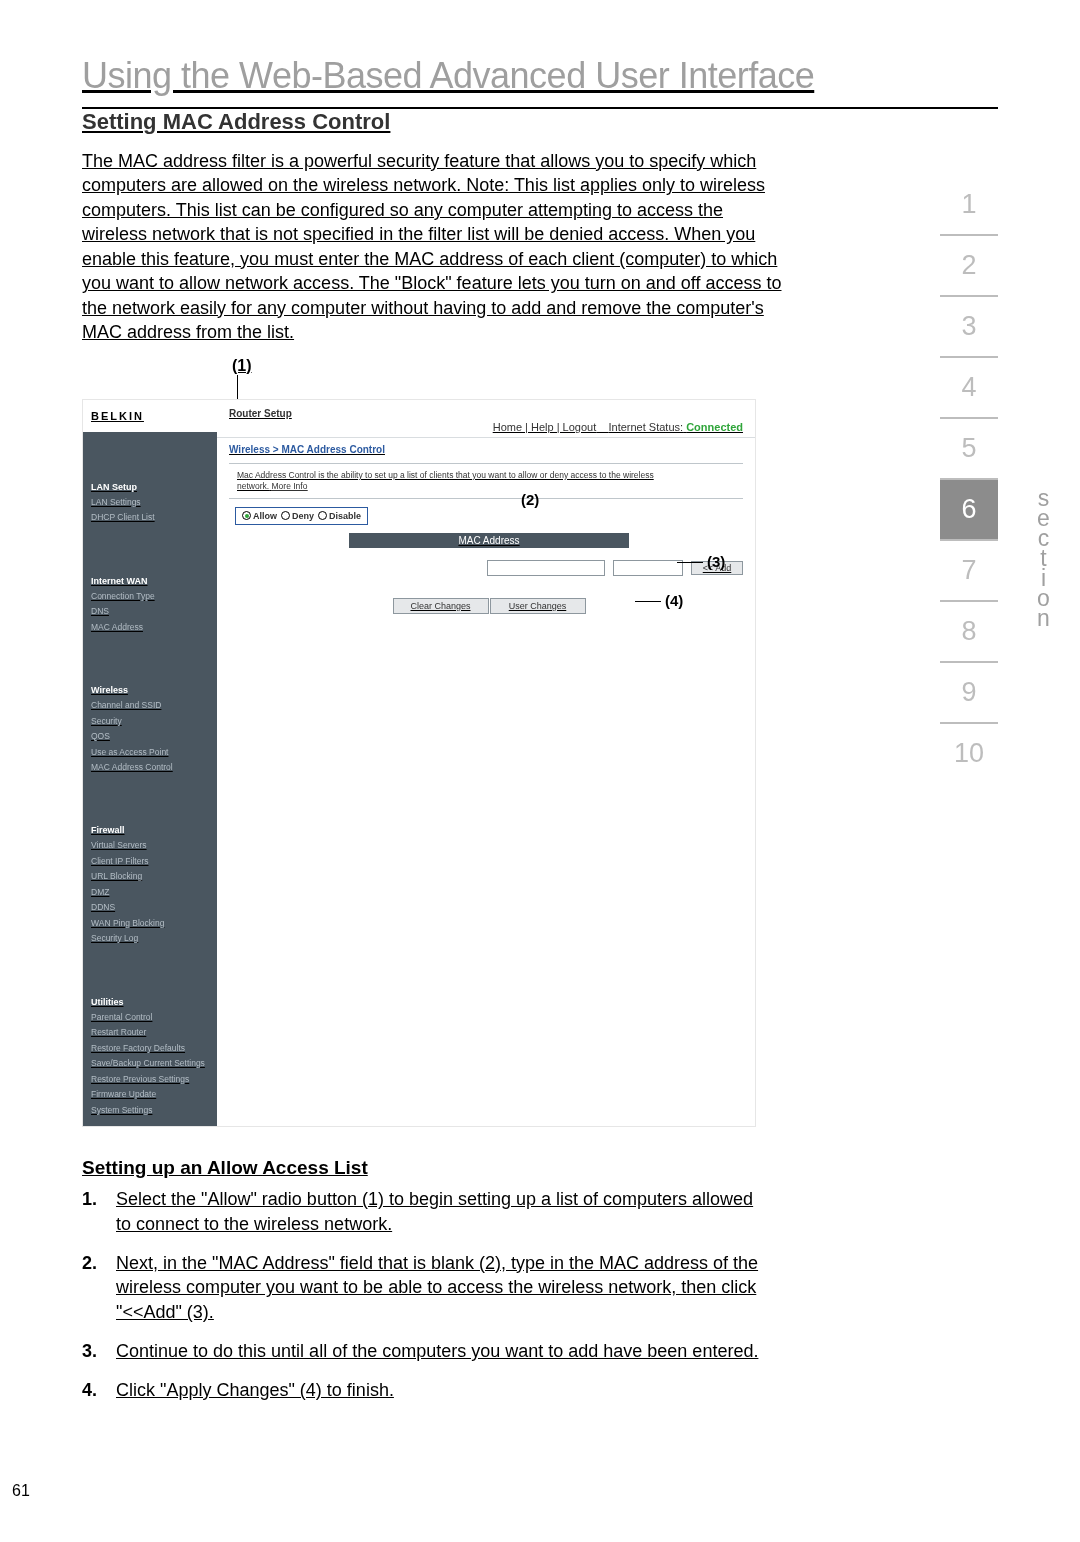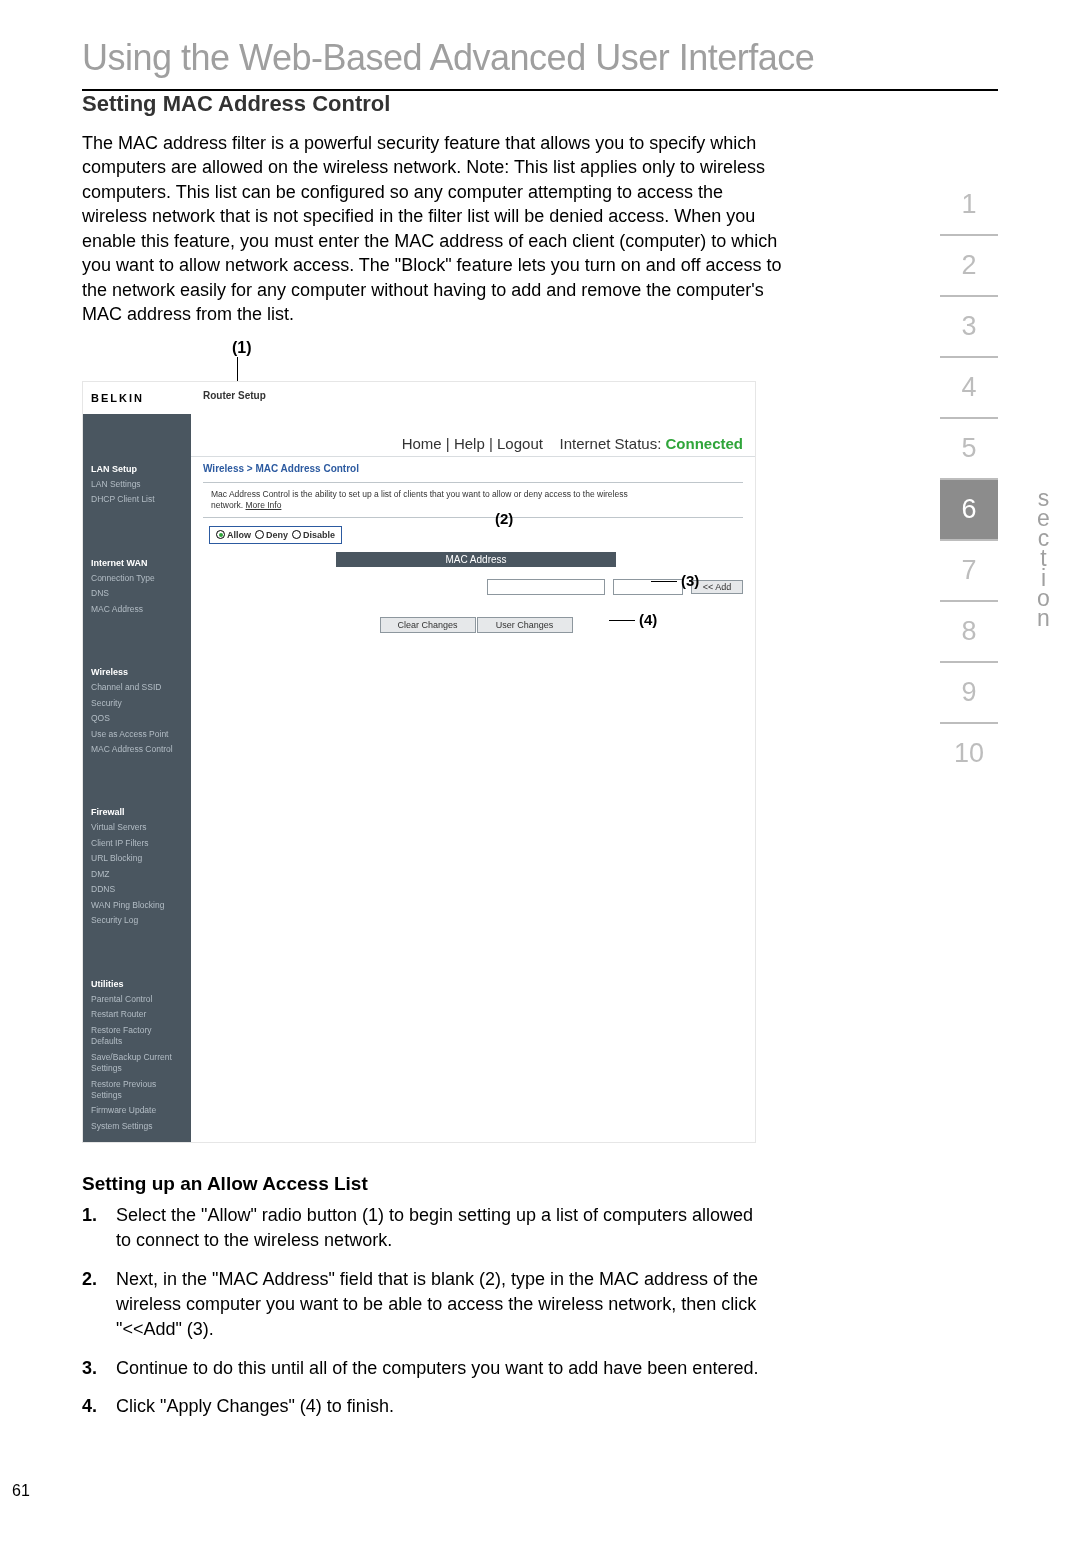--- a/index.html
+++ b/index.html
@@ -5,21 +5,22 @@
   * { box-sizing: border-box; margin: 0; padding: 0; }
   body {
     background: #fff;
     width: 1080px;
     height: 1542px;
     position: relative;
     font-family: Arial, Helvetica, sans-serif;
     color: #000;
   }
   .page {
-    padding: 37px 82px 40px 82px;
+    padding: 55px 82px 40px 82px;
+    text-decoration: underline;
   }
   .page-title {
     font-size: 36px;
     color: #9f9f9f;
     font-weight: 400;
     letter-spacing: -0.5px;
     border-bottom: 2px solid #000;
     padding-bottom: 10px;
   }
   .section-title {
@@ -47,21 +48,21 @@
   
   .shot {
     width: 674px;
     background: #fff;
     border: 1px solid #e6e6e6;
     display: flex;
     font-size: 9px;
     color: #333;
   }
   .sidebar {
-    width: 108px;
+    width: 134px;
     background: #4a5660;
     color: #bcc5cc;
     padding: 0 0 8px 0;
   }
   .brand {
     background: #fff;
     color: #000;
     font-weight: bold;
     letter-spacing: 2px;
     font-size: 11px;
@@ -85,24 +86,23 @@
     padding: 0;
     position: relative;
   }
   .content-top {
     padding: 8px 12px 2px;
     font-weight: bold;
     font-size: 10px;
   }
   .toplinks {
     text-align: right;
-    font-size: 15px;
+    font-size: 11px;
     padding: 0 12px 4px;
     color: #333;
-    margin-top: 32px;
   }
   .toplinks .status { color: #2fa53a; font-weight: bold; }
   .crumb {
     padding: 6px 12px;
     color: #2c5aa0;
     font-size: 10px;
     border-top: 1px solid #d9dde0;
     font-weight: bold;
   }
   .hr { border-top: 1px solid #bfc6cb; margin: 2px 12px; }

